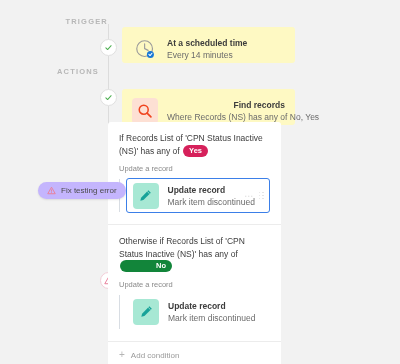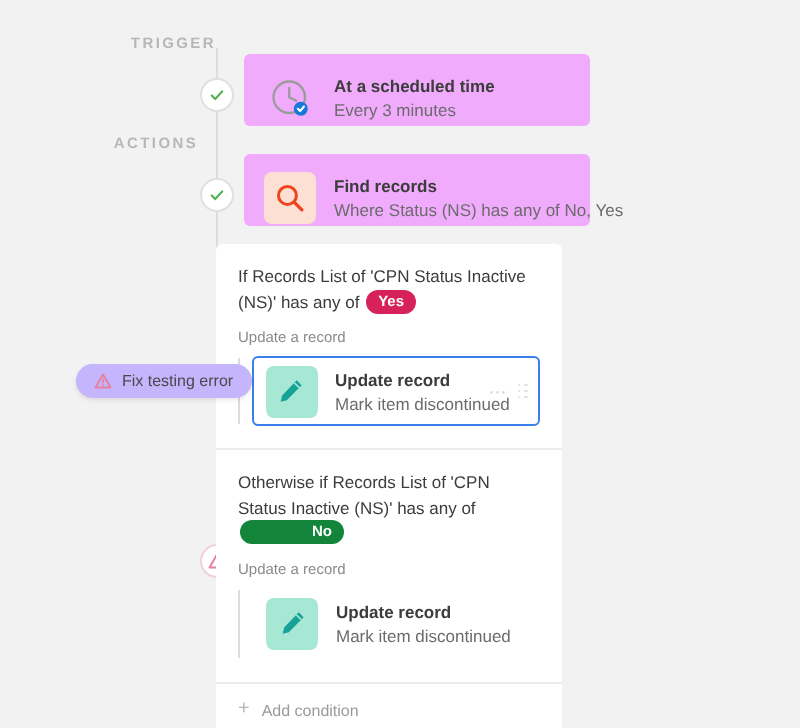--- a/index.html
+++ b/index.html
@@ -75,21 +75,21 @@
   }
   .node-check-1 { top: 39px; }
   .node-check-2 { top: 89px; }
   .node-warn    { top: 272px; border-color: #f3cfd9; }
 
   
   .card {
     position: absolute;
     left: 122px;
     width: 173px;
-    background: #f0abfc;
+    background: #fef9c3;
     border-radius: 3px;
     box-sizing: border-box;
   }
   .card-row {
     display: flex;
     align-items: center;
     padding: 9px 10px;
   }
   .icon-tile {
     width: 26px;
@@ -114,21 +114,21 @@
     white-space: nowrap;
   }
   .card-sub {
     font-size: 8.5px;
     color: #6b6b6b;
     line-height: 12px;
     white-space: nowrap;
   }
 
   .card-trigger { top: 27px; height: 36px; }
-  .card-find    { top: 77px; height: 36px; }
+  .card-find    { top: 89px; height: 36px; text-align: right; }
 
   
   .cond-wrap {
     position: absolute;
     left: 108px;
     top: 122px;
     width: 173px;
     background: #ffffff;
     border-radius: 3px;
     overflow: hidden;
@@ -279,36 +279,36 @@
       <div class="icon-tile tile-plain">
         <svg width="21" height="21" viewBox="0 0 24 24">
           <circle cx="11" cy="11" r="9" fill="none" stroke="#9b9b9b" stroke-width="1.3"></circle>
           <path d="M11 5.6 L11 11 L15 13" fill="none" stroke="#9b9b9b" stroke-width="1.3" stroke-linecap="round"></path>
           <circle cx="17.6" cy="17.6" r="4" fill="#1878d6"></circle>
           <path d="M15.9 17.6 L17.2 18.9 L19.4 16.3" fill="none" stroke="#ffffff" stroke-width="1.2" stroke-linecap="round" stroke-linejoin="round"></path>
         </svg>
       </div>
       <div class="card-text">
         <div class="card-title">At a scheduled time</div>
-        <div class="card-sub">Every 3 minutes</div>
+        <div class="card-sub">Every 14 minutes</div>
       </div>
     </div>
   </div>
 
   <div class="card card-find">
     <div class="card-row">
       <div class="icon-tile tile-salmon">
         <svg width="16" height="16" viewBox="0 0 20 20">
           <circle cx="8.4" cy="8.4" r="5.6" fill="none" stroke="#f0441f" stroke-width="1.9"></circle>
           <path d="M12.6 12.6 L17.4 17.4" stroke="#f0441f" stroke-width="2.1" stroke-linecap="round"></path>
         </svg>
       </div>
       <div class="card-text">
         <div class="card-title">Find records</div>
-        <div class="card-sub">Where Status (NS) has any of No, Yes</div>
+        <div class="card-sub">Where Records (NS) has any of No, Yes</div>
       </div>
     </div>
   </div>
 
   <div class="cond-wrap">
 
     <div class="cond-block">
       <div class="cond-text">
         <span>If Records List of 'CPN Status Inactive (NS)' has any of</span>
         <span class="badge badge-yes">Yes</span>

